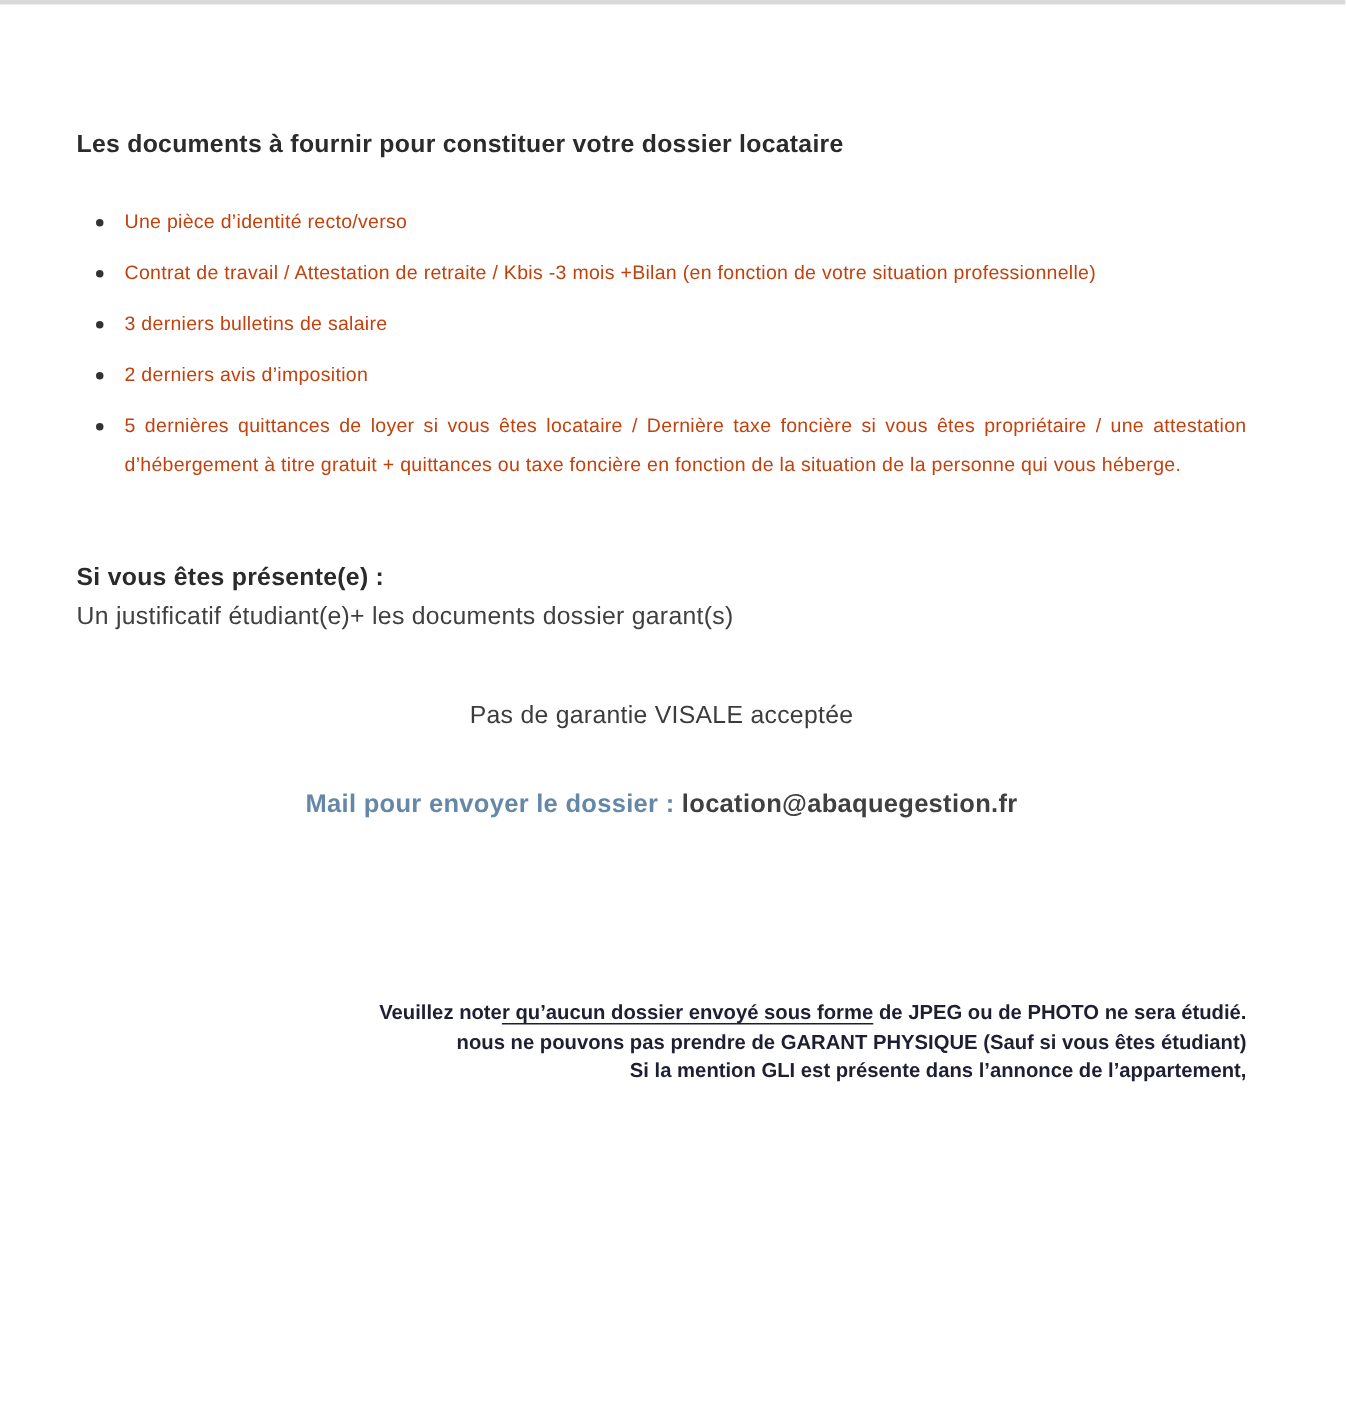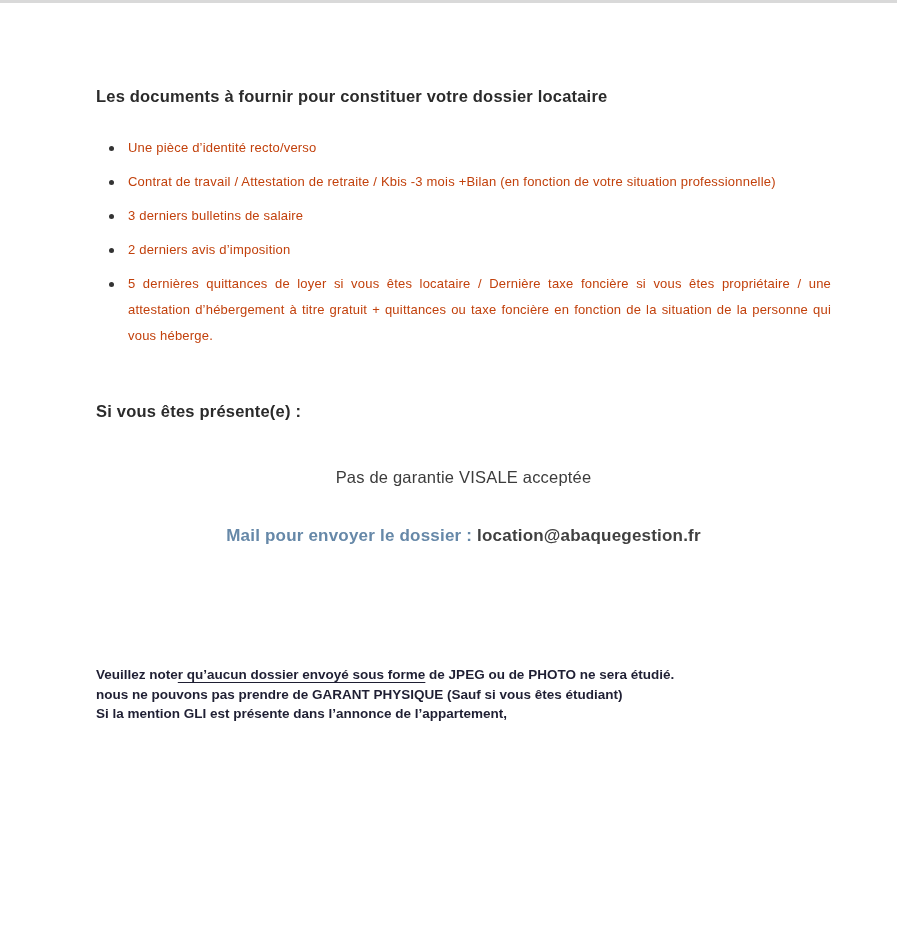--- a/index.html
+++ b/index.html
@@ -15,21 +15,21 @@
     overflow: hidden;
   }
   .top-line {
     position: absolute;
     top: 0; left: 0;
     width: 100%;
     height: 3px;
     background: #d9d9d9;
   }
   .content {
-    padding: 0 66px 0 96px;
+    padding: 0 66px 0 51px;
   }
   .doc-title {
     margin: 83px 0 0 0;
     font-size: 16.5px;
     font-weight: bold;
     line-height: 26px;
     color: #2b2b2b;
     letter-spacing: 0.2px;
   }
   ul.doc-list {
@@ -89,21 +89,21 @@
     color: #6688a8;
     letter-spacing: 0.2px;
   }
   .mail-line .email {
     color: #404040;
     cursor: pointer;
     text-decoration: none;
   }
   .footer-notice {
     margin-top: 116px;
-    text-align: left;
+    text-align: right;
     font-size: 13.5px;
     line-height: 19.5px;
     font-weight: bold;
     color: #1f1f33;
   }
   .footer-notice .u {
     text-decoration: underline;
     text-underline-offset: 3px;
   }
 </style>
@@ -134,20 +134,21 @@
       <span class="li-text">2 derniers avis d’imposition</span>
     </li>
     <li class="justified">
       <span class="dot"></span>
       <span class="li-text">5 dernières quittances de loyer si vous êtes locataire / Dernière taxe foncière si vous êtes propriétaire / une attestation d’hébergement à titre gratuit + quittances ou taxe foncière en fonction de la situation de la personne qui vous héberge.</span>
     </li>
   </ul>
 
   <div class="student-block">
     <div class="student-heading">Si vous êtes présente(e) :</div>
+    <div class="student-text">Un justificatif étudiant(e)+ les documents dossier garant(s)</div>
   </div>
 
   <div class="visale-line">Pas de garantie VISALE acceptée</div>
 
   <div class="mail-line">
     <span>Mail pour envoyer le dossier : </span><span class="email">location@abaquegestion.fr</span>
   </div>
 
   <div class="footer-notice">
     <div>

